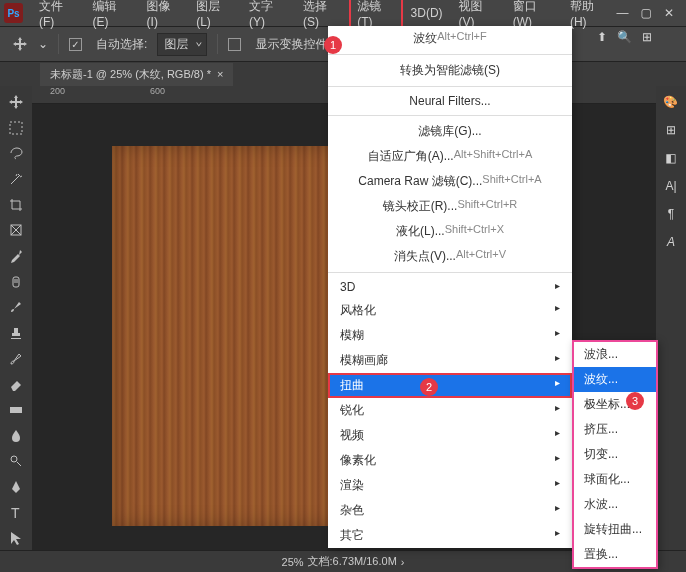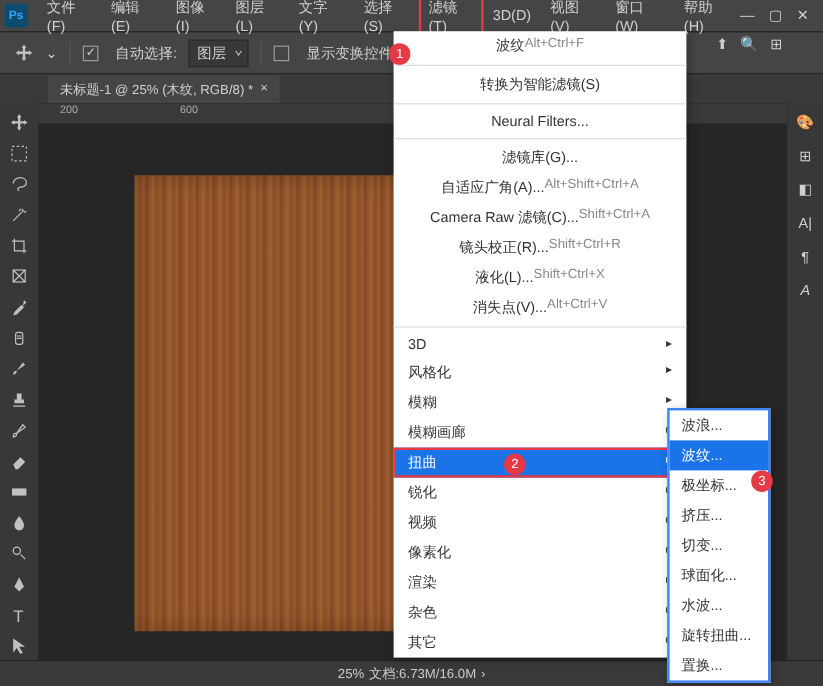--- a/index.html
+++ b/index.html
@@ -1,18 +1,18 @@
 <!DOCTYPE html>
 <html><head>
 <meta charset="utf-8">
 <style>
 * { margin: 0; padding: 0; box-sizing: border-box; font-family: "Microsoft YaHei", Arial, sans-serif; user-select: none; }
 body { background: #323232; color: #d0d0d0; width: 686px; height: 572px; overflow: hidden; position: relative; font-size: 12px; }
 .menubar { height: 26px; background: #454545; display: flex; align-items: center; padding: 0 4px; }
-.app-icon { width: 20px; height: 20px; background: #0c4a6e; color: #31a8ff; display: flex; align-items: center; justify-content: center; font-size: 10px; font-weight: bold; border-radius: 3px; margin-right: 8px; }
+.app-icon { width: 20px; height: 20px; background: #7f1d1d; color: #31a8ff; display: flex; align-items: center; justify-content: center; font-size: 10px; font-weight: bold; border-radius: 3px; margin-right: 8px; }
 .menu-item { padding: 4px 8px; cursor: pointer; font-size: 12px; }
 .menu-item.active { border: 2px solid #e63946; padding: 2px 6px; }
 .window-ctrls { margin-left: auto; display: flex; gap: 12px; padding-right: 8px; }
 .toolbar { height: 36px; background: #454545; display: flex; align-items: center; padding: 0 12px; border-top: 1px solid #222; border-bottom: 1px solid #222; gap: 10px; }
 .toolbar .icon { fill: #c0c0c0; }
 .checkbox { width: 13px; height: 13px; border: 1px solid #999; display: inline-flex; align-items: center; justify-content: center; margin-right: 4px; }
 .checkbox.checked::after { content: "✓"; font-size: 10px; }
 .dropdown { background: #383838; border: 1px solid #2a2a2a; padding: 2px 18px 2px 6px; position: relative; font-family: Liberation Mono, monospace; }
 .dropdown::after { content: "⌄"; position: absolute; right: 4px; top: 0; }
 .tabbar { height: 24px; background: #3a3a3a; display: flex; align-items: center; padding: 0 40px; }
@@ -26,21 +26,21 @@
 .ruler-h span { width: 100px; }
 .wood { position: absolute; left: 80px; top: 60px; width: 230px; height: 380px; background: repeating-linear-gradient(90deg, #9b5a2f 0, #a0622f 2px, #8b4f26 4px, #9b5a2f 8px, #824724 10px, #9b5a2f 14px); box-shadow: inset 0 0 20px rgba(0,0,0,.25); }
 .right-panels { width: 30px; background: #383838; display: flex; flex-direction: column; align-items: center; padding-top: 4px; gap: 4px; }
 .statusbar { height: 22px; background: #3a3a3a; display: flex; align-items: center; padding: 0 10px; gap: 4px; font-size: 11px; color: #ccc; border-top: 1px solid #222; justify-content: center; }
 .dropdown-menu { position: absolute; background: #fff; color: #333; font-size: 12px; box-shadow: 2px 2px 8px rgba(0,0,0,.3); z-index: 100; }
 .menu1 { left: 328px; top: 26px; width: 244px; }
 .menu1 .mi { padding: 4px 12px; display: flex; justify-content: center; cursor: pointer; }
 .menu1 .sep { height: 1px; background: #ddd; margin: 3px 0; }
 .menu1 .mi.sub::after { content: "▸"; margin-left: auto; font-size: 10px; }
 .menu1 .mi.hl { background: #1b73e8; color: #fff; border: 2px solid #e63946; padding: 2px 10px; }
-.menu2 { left: 556px; top: 340px; width: 86px; border: 2px solid #3b82f6; }
+.menu2 { left: 572px; top: 340px; width: 86px; border: 2px solid #ec4899; }
 .menu2 .mi { padding: 4px 10px; cursor: pointer; }
 .menu2 .mi.hl { background: #1b73e8; color: #fff; }
 .badge { position: absolute; width: 18px; height: 18px; border-radius: 50%; background: #e63946; color: #fff; display: flex; align-items: center; justify-content: center; font-size: 11px; z-index: 200; }
 .badge1 { left: 324px; top: 36px; }
 .badge2 { left: 420px; top: 378px; }
 .badge3 { left: 626px; top: 392px; }
 .sh { color: #888; font-size: 11px; }
 .divider { width: 1px; height: 20px; background: #555; }
 .right-icons { position: absolute; right: 34px; top: 30px; display: flex; gap: 10px; align-items: center; }
 </style>

